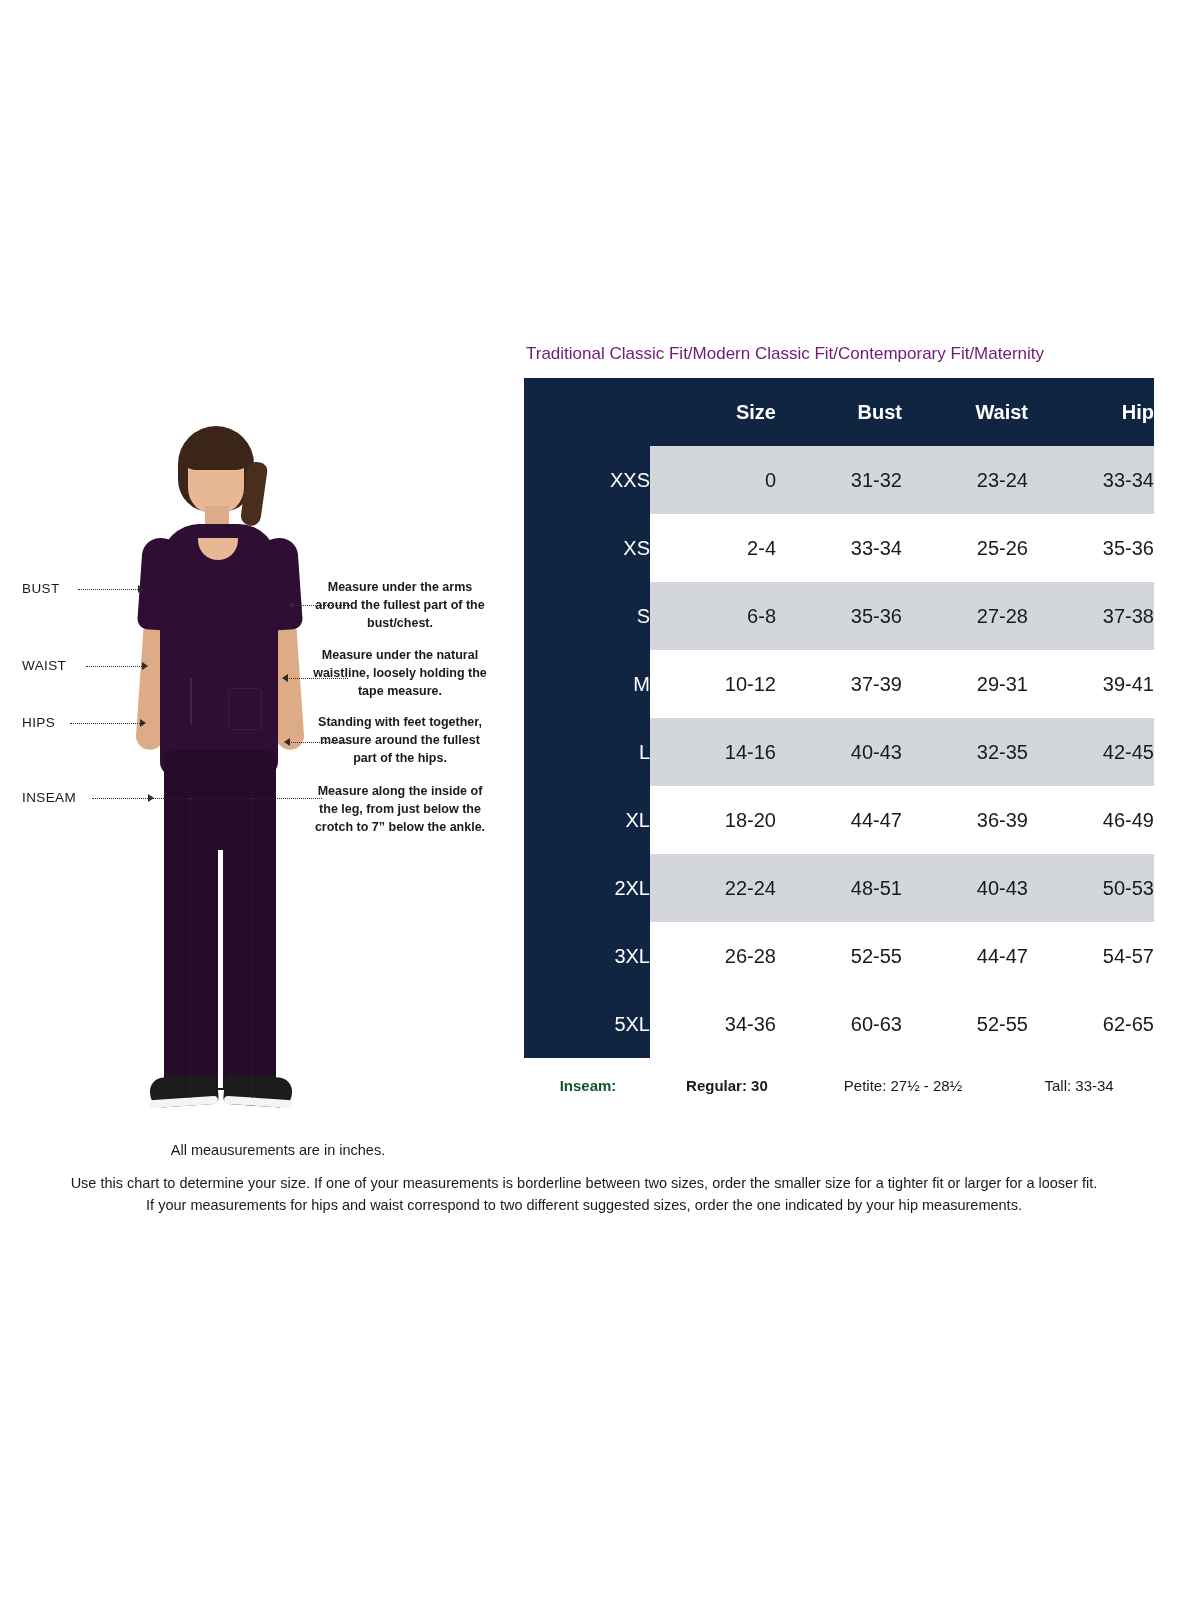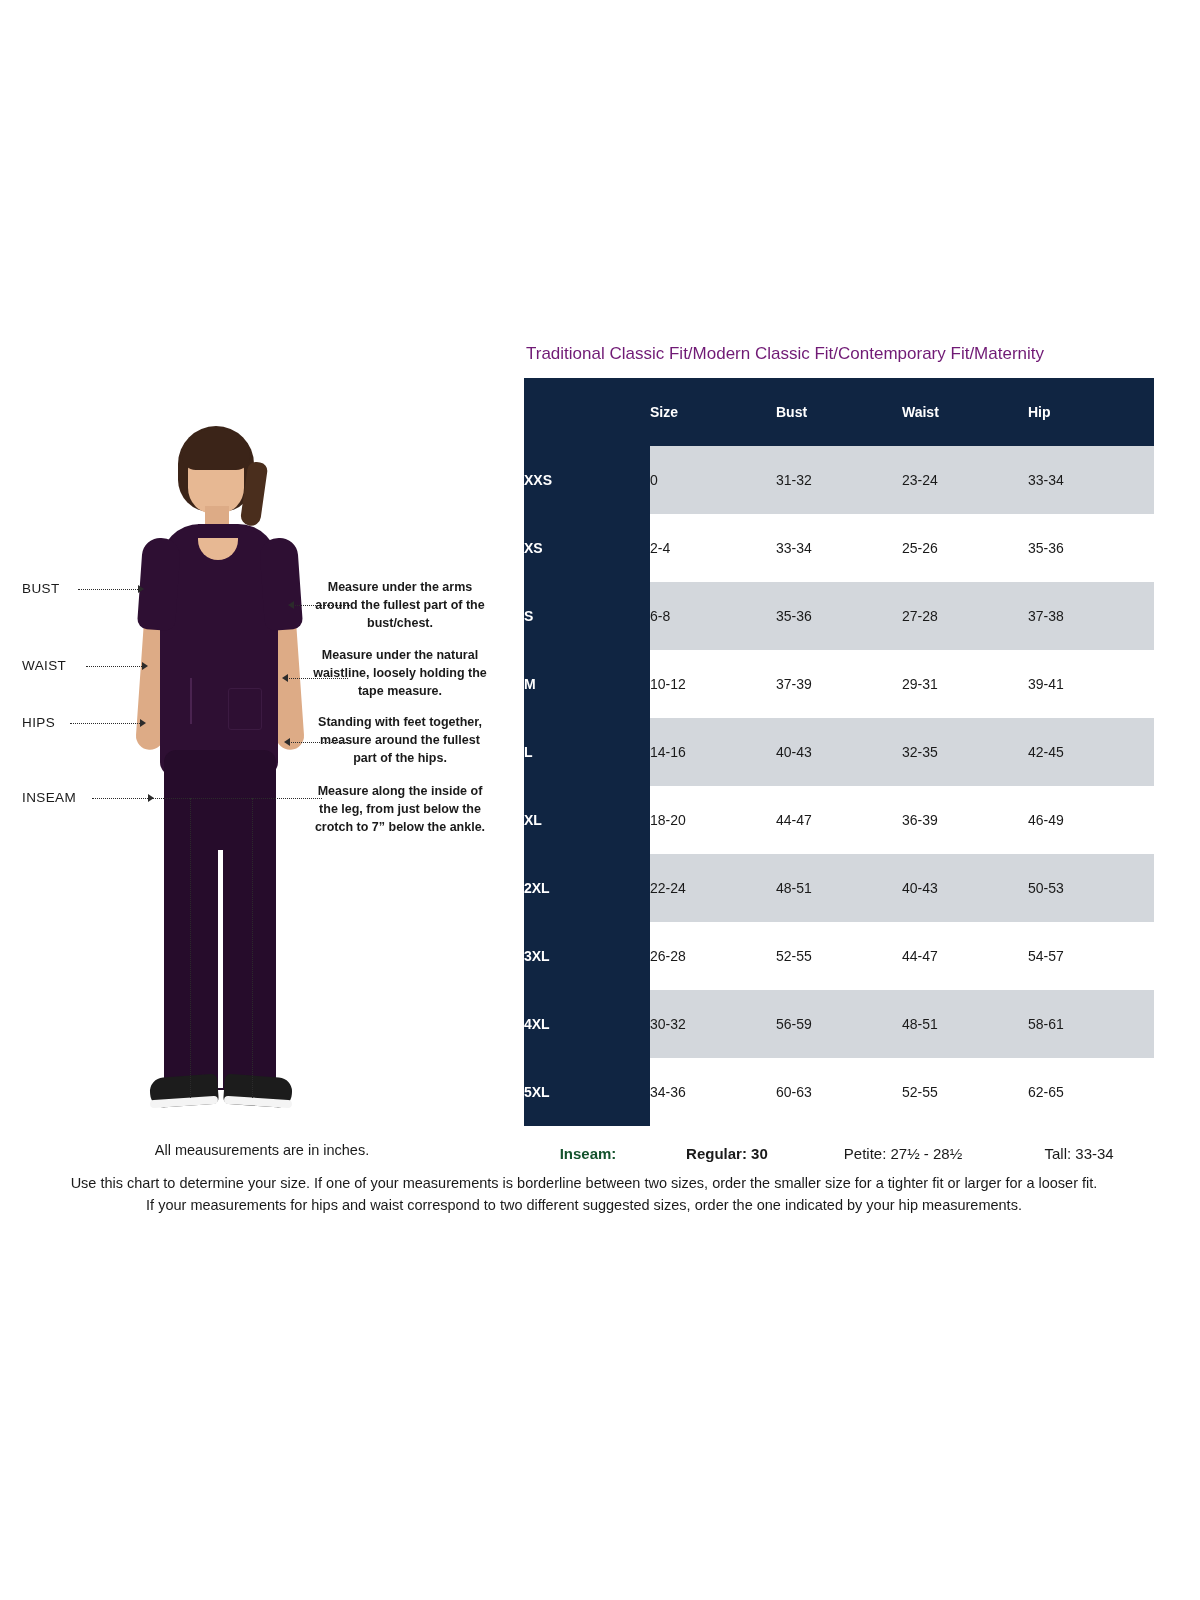--- a/index.html
+++ b/index.html
@@ -202,21 +202,21 @@
     width: 180px;
     text-align: center;
     font-size: 12.5px;
     line-height: 1.45;
     font-weight: bold;
     color: #1a1a1a;
   }
 
   .measure-units {
     position: absolute;
-    left: 112px;
+    left: 128px;
     top: 1142px;
     width: 300px;
     text-align: center;
     font-size: 14.5px;
     color: #1a1a1a;
   }
 
   
   #chart-block {
     position: absolute;
@@ -230,39 +230,39 @@
     margin: 0 0 14px 2px;
     white-space: nowrap;
   }
   table.size-table {
     border-collapse: collapse;
     width: 630px;
     table-layout: fixed;
   }
   table.size-table th,
   table.size-table td {
-    text-align: left;
-    font-size: 14px;
+    text-align: right;
+    font-size: 20px;
     height: 68px;
     padding: 0;
   }
   thead th {
     background: #102542;
     color: #ffffff;
     font-weight: bold;
     font-size: 15.5px;
     height: 38px;
   }
   thead th.corner {
     background: #102542;
   }
   td.sizecol {
     background: #102542;
     color: #ffffff;
-    font-weight: bold;
+    font-weight: normal;
     width: 128px;
   }
   tbody tr.odd td.datacol { background: #d3d7dc; }
   tbody tr.even td.datacol { background: #ffffff; }
   td.datacol { color: #1a1a1a; }
 
   .inseam-row {
     display: flex;
     align-items: center;
     height: 54px;
@@ -423,27 +423,20 @@
         <td class="datacol">40-43</td>
         <td class="datacol">50-53</td>
       </tr>
       <tr class="even">
         <td class="sizecol">3XL</td>
         <td class="datacol">26-28</td>
         <td class="datacol">52-55</td>
         <td class="datacol">44-47</td>
         <td class="datacol">54-57</td>
       </tr>
-      <tr class="odd">
-        <td class="sizecol">4XL</td>
-        <td class="datacol">30-32</td>
-        <td class="datacol">56-59</td>
-        <td class="datacol">48-51</td>
-        <td class="datacol">58-61</td>
-      </tr>
       <tr class="even">
         <td class="sizecol">5XL</td>
         <td class="datacol">34-36</td>
         <td class="datacol">60-63</td>
         <td class="datacol">52-55</td>
         <td class="datacol">62-65</td>
       </tr>
     </tbody>
   </table>
 

